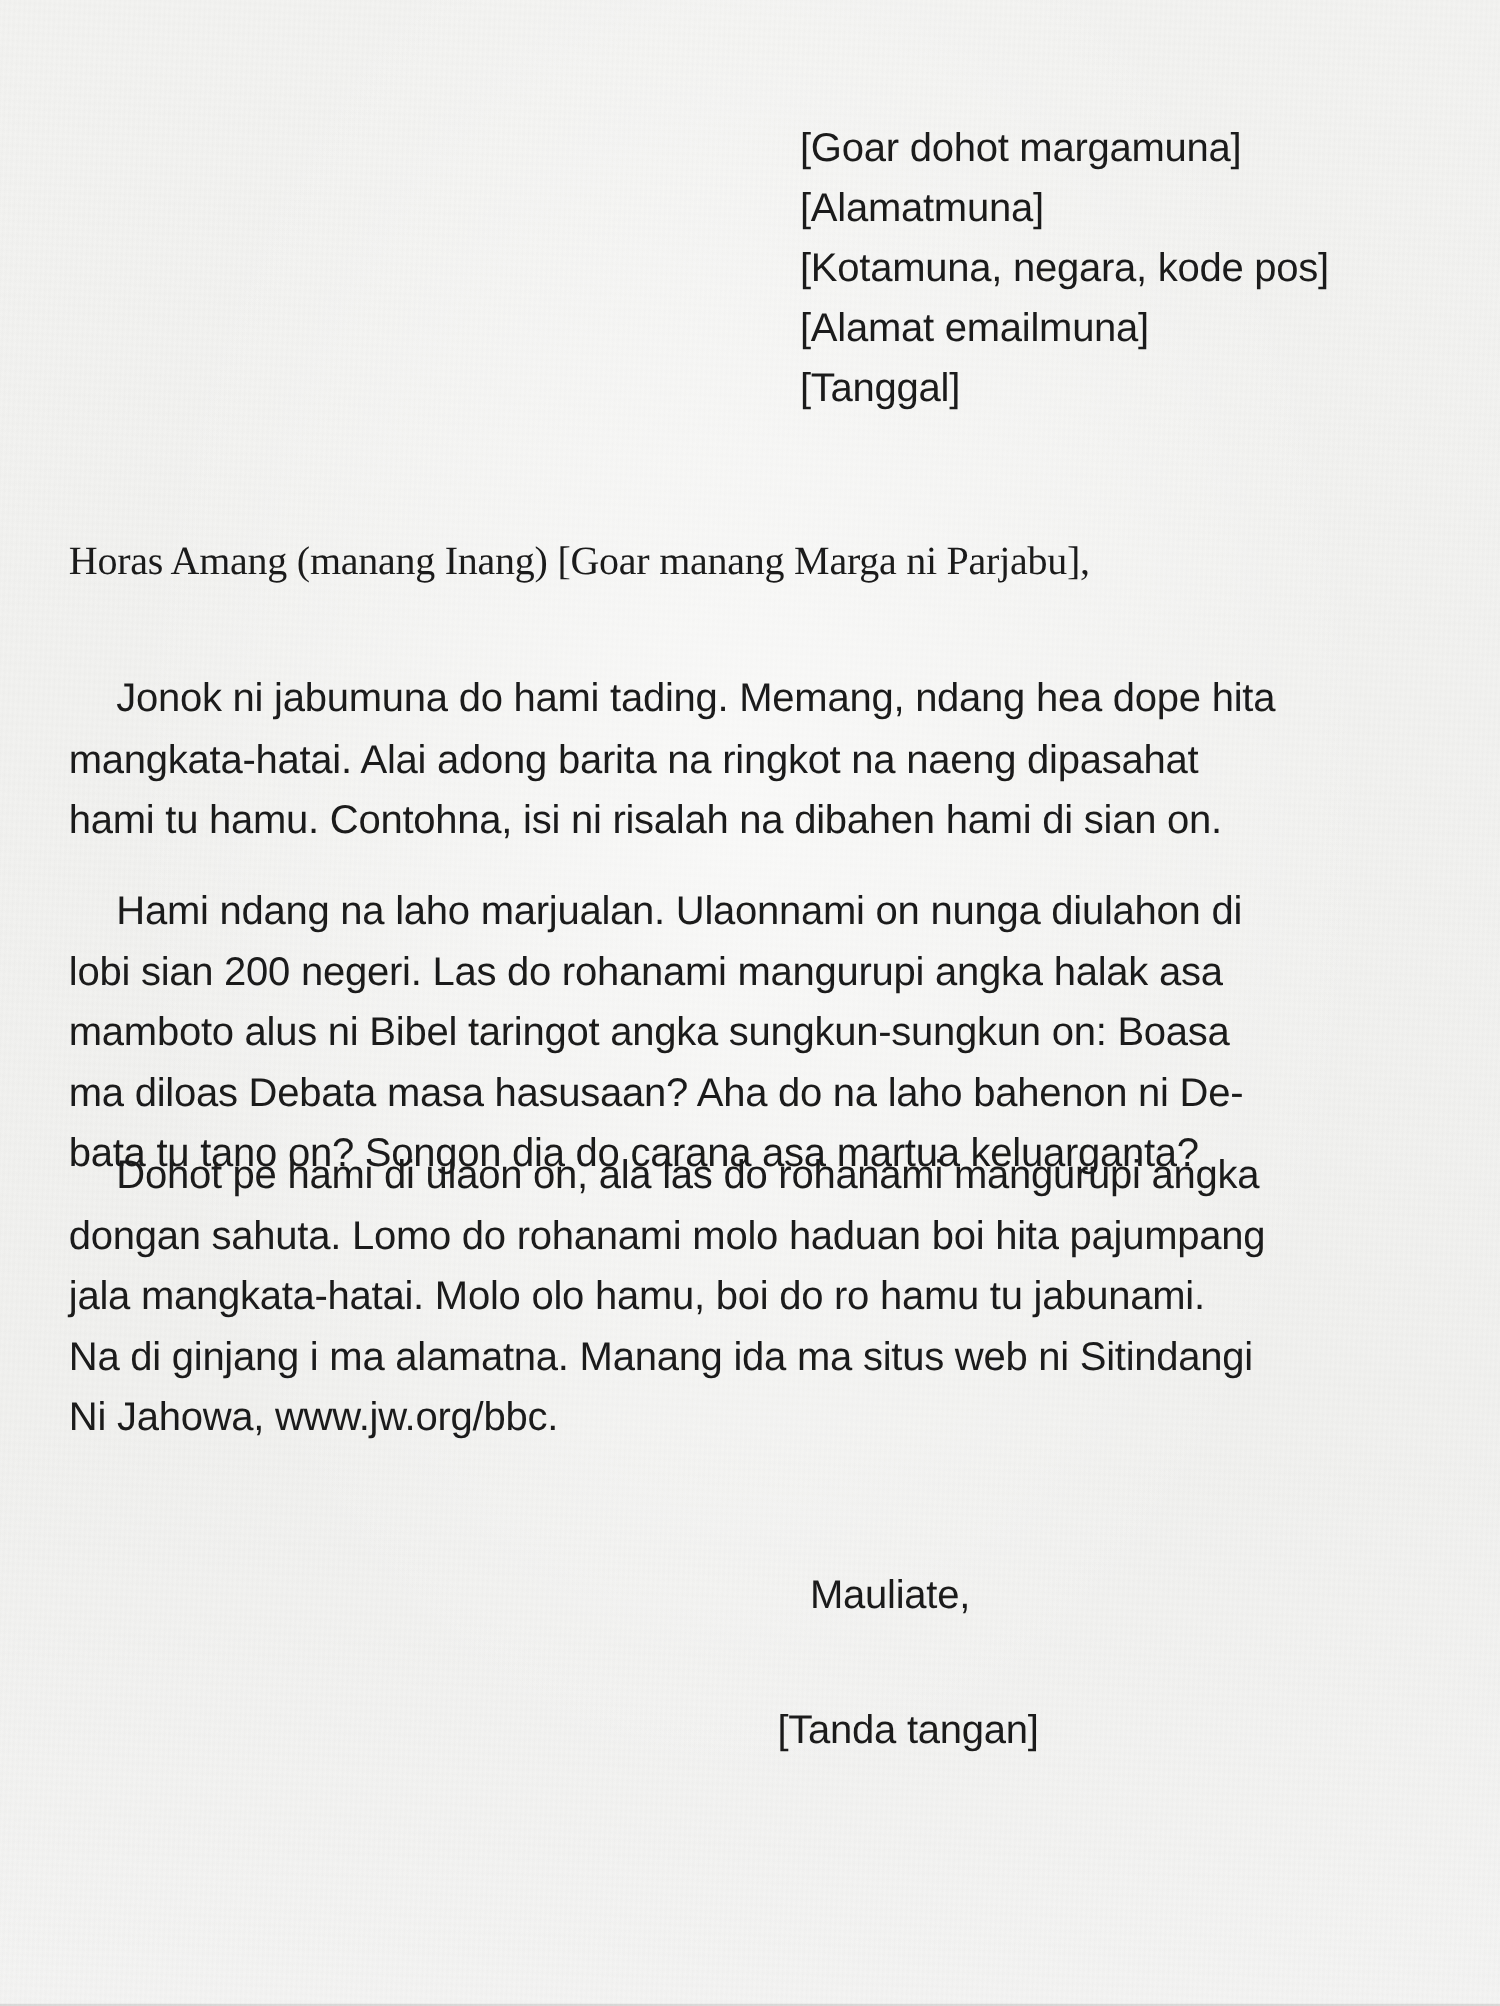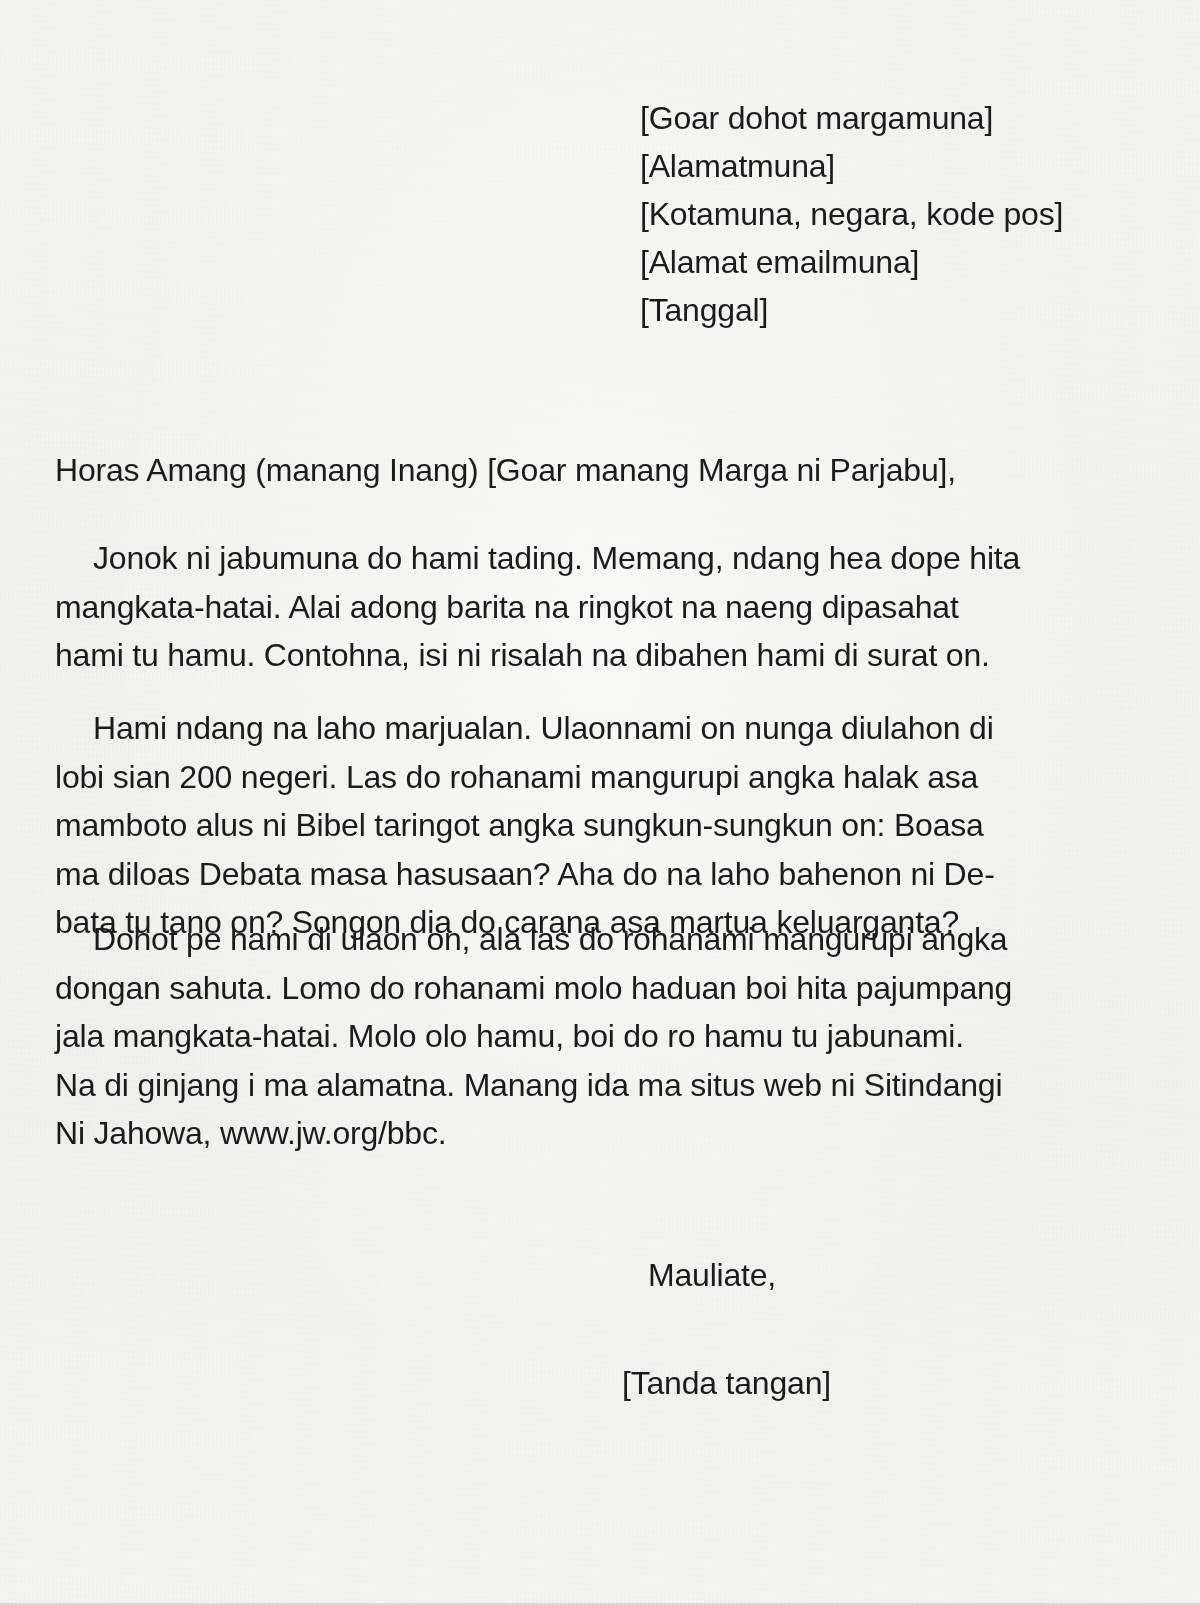--- a/index.html
+++ b/index.html
@@ -32,21 +32,22 @@
     letter-spacing: -0.2px;
   }
   #sender-block {
     left: 640px;
     top: 72px;
     line-height: 48px;
     margin-top: 22px;
   }
   #salutation {
     left: 55px;
-    top: 446px;
+    top: 424px;
+    font-family: Liberation Serif, serif;
   }
   .paragraph {
     left: 55px;
     text-indent: 38px;
   }
   #paragraph-1 { top: 534px; }
   #paragraph-2 { top: 692px; margin-top: 12px; }
   #paragraph-3 { top: 915px; }
   #closing-thanks {
     left: 648px;
@@ -63,21 +64,21 @@
 <div class="doc-text" id="sender-block">[Goar dohot margamuna]
 [Alamatmuna]
 [Kotamuna, negara, kode pos]
 [Alamat emailmuna]
 [Tanggal]</div>
 
 <div class="doc-text" id="salutation">Horas Amang (manang Inang) [Goar manang Marga ni Parjabu],</div>
 
 <div class="doc-text paragraph" id="paragraph-1">Jonok ni jabumuna do hami tading. Memang, ndang hea dope hita
 mangkata-hatai. Alai adong barita na ringkot na naeng dipasahat
-hami tu hamu. Contohna, isi ni risalah na dibahen hami di surat on.</div>
+hami tu hamu. Contohna, isi ni risalah na dibahen hami di sian on.</div>
 
 <div class="doc-text paragraph" id="paragraph-2">Hami ndang na laho marjualan. Ulaonnami on nunga diulahon di
 lobi sian 200 negeri. Las do rohanami mangurupi angka halak asa
 mamboto alus ni Bibel taringot angka sungkun-sungkun on: Boasa
 ma diloas Debata masa hasusaan? Aha do na laho bahenon ni De-
 bata tu tano on? Songon dia do carana asa martua keluarganta?</div>
 
 <div class="doc-text paragraph" id="paragraph-3">Dohot pe hami di ulaon on, ala las do rohanami mangurupi angka
 dongan sahuta. Lomo do rohanami molo haduan boi hita pajumpang
 jala mangkata-hatai. Molo olo hamu, boi do ro hamu tu jabunami.

